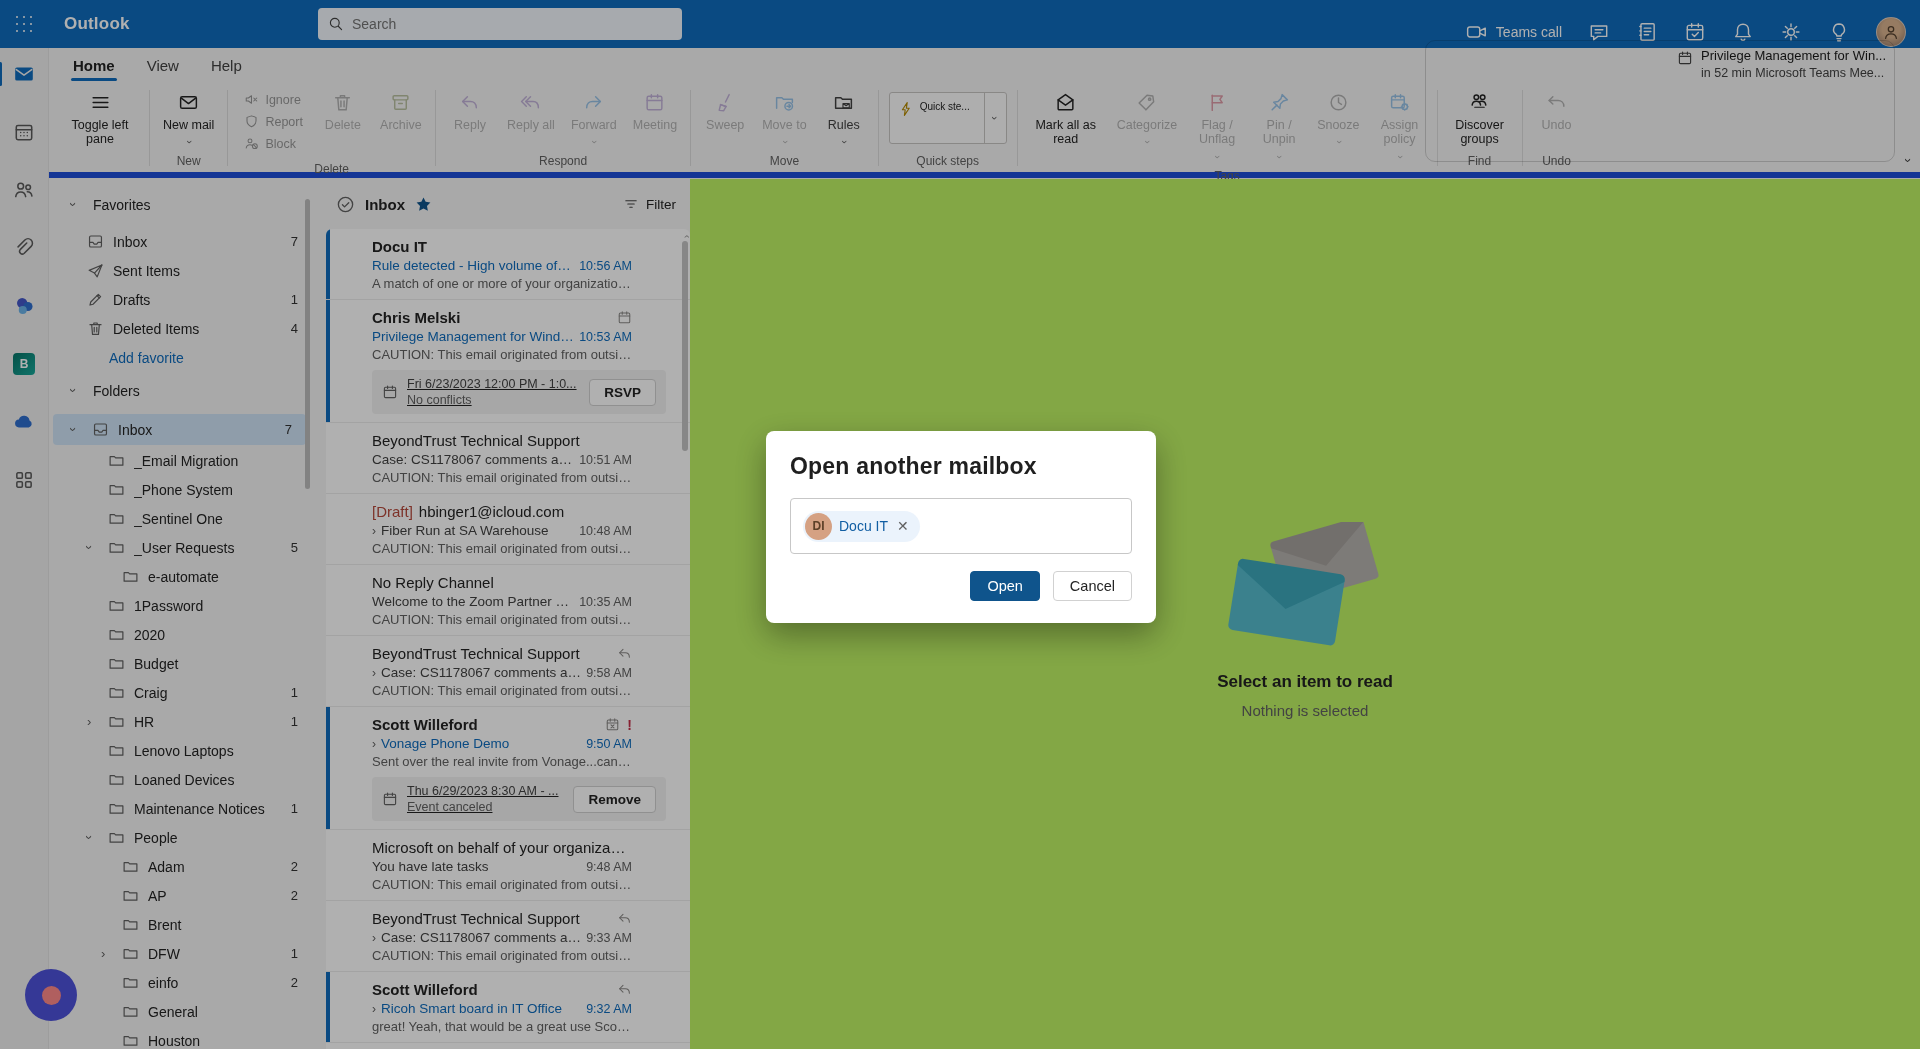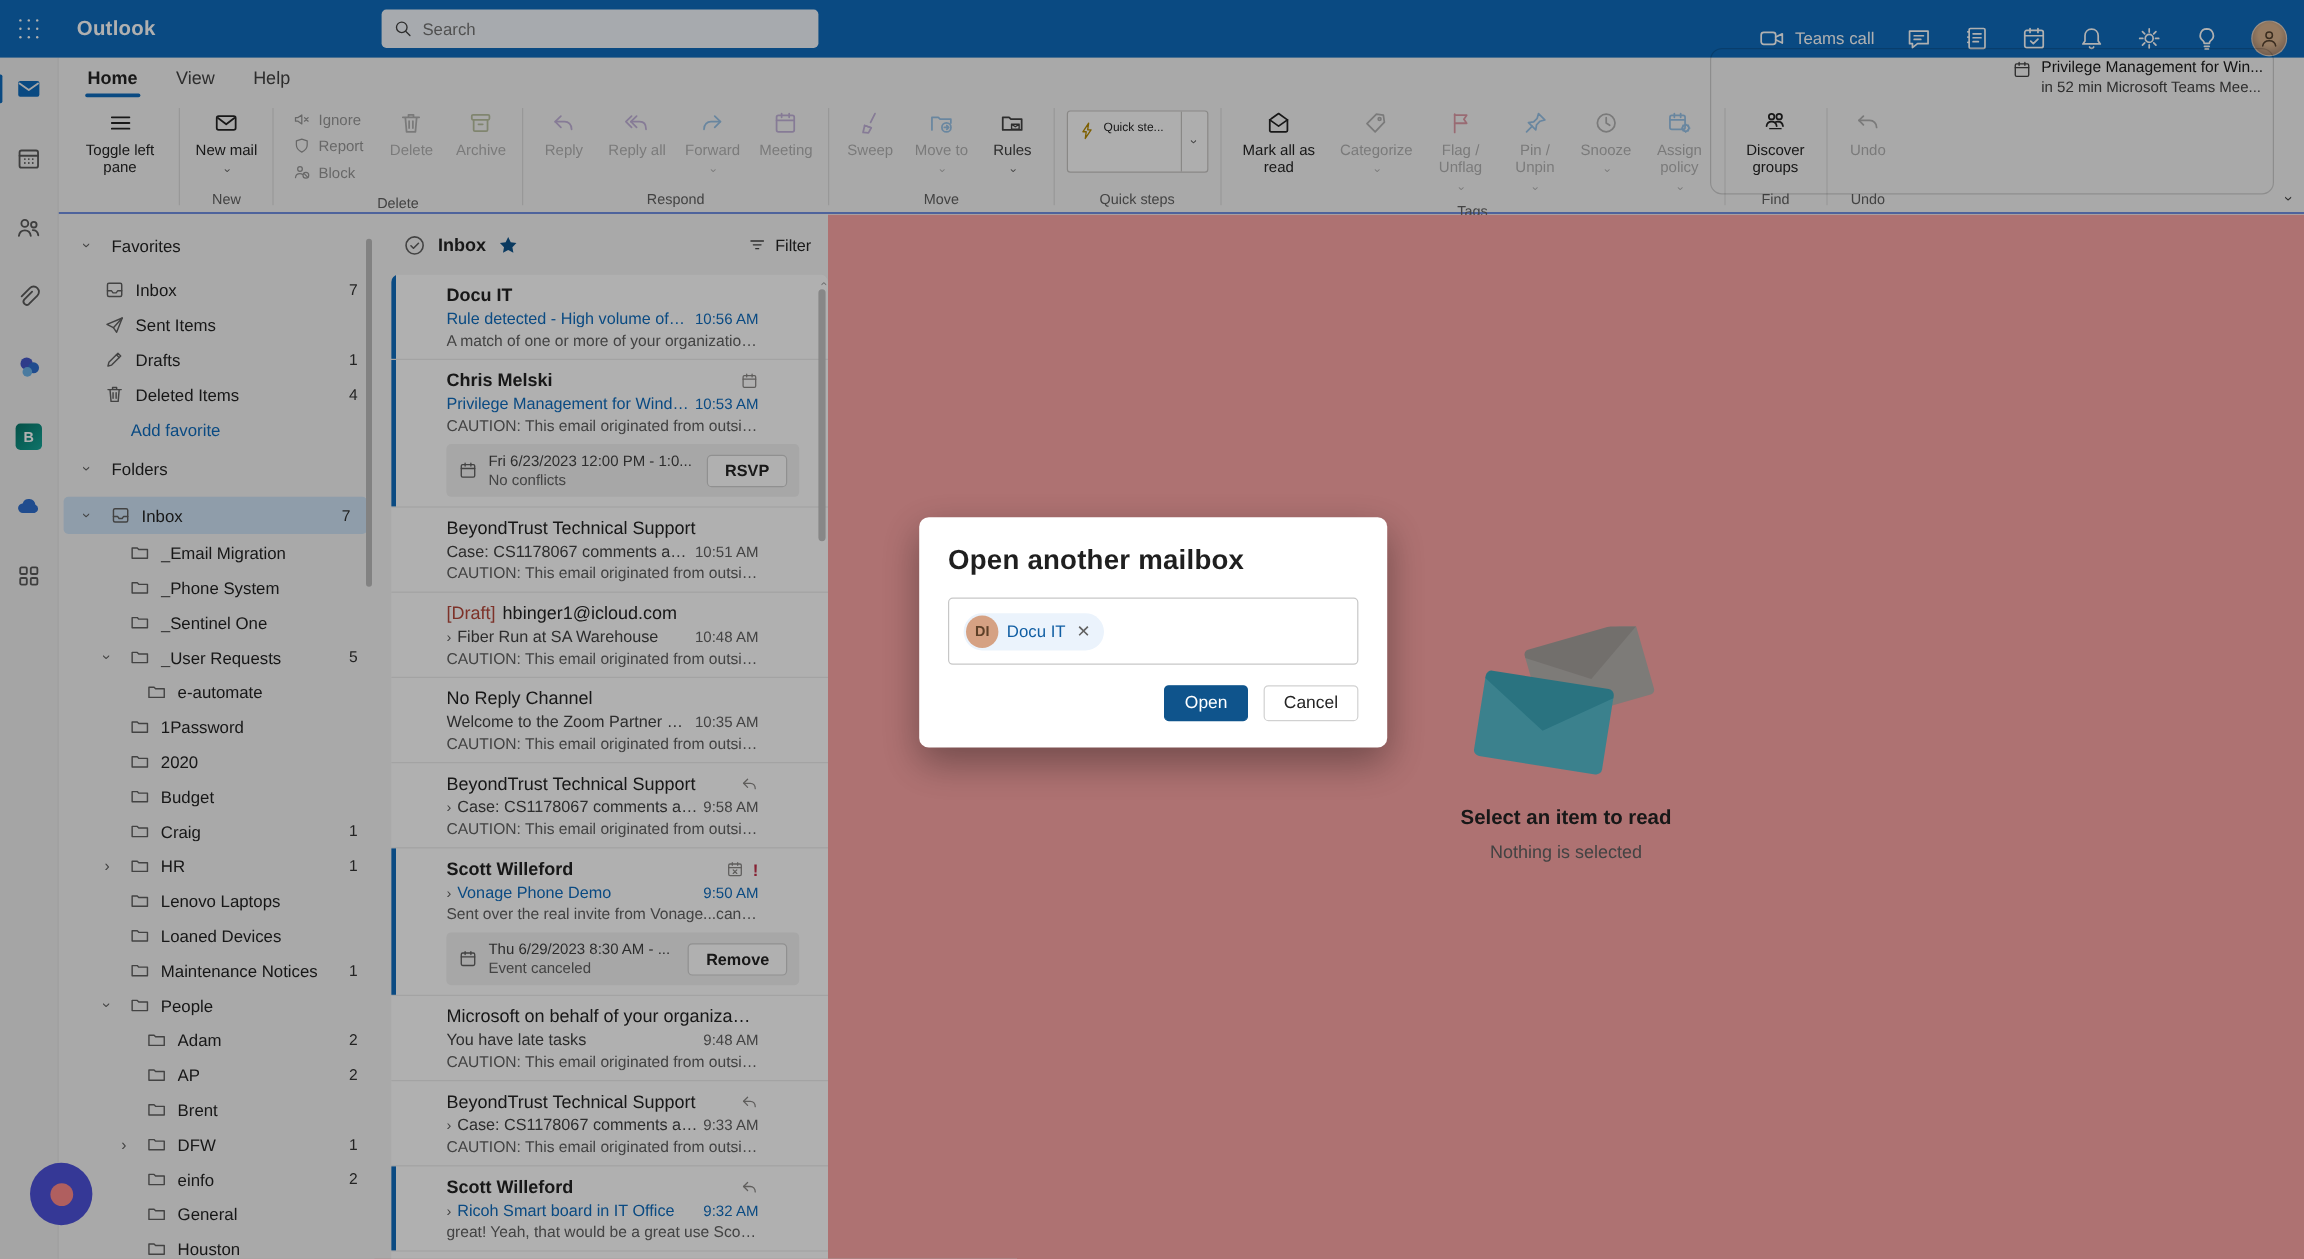--- a/index.html
+++ b/index.html
@@ -23,21 +23,21 @@
   
   .rail{position:absolute;left:0;top:48px;bottom:0;width:49px;background:#f0f0f0;border-right:1px solid #e4e4e4;display:flex;flex-direction:column;align-items:center;padding-top:10px;gap:26px;}
   .rail-item{width:32px;height:32px;display:flex;align-items:center;justify-content:center;color:#5b5b5b;position:relative;cursor:pointer;}
   .rail-item.active{color:#0f6cbd;}
   .rail-item.active::before{content:"";position:absolute;left:-9px;top:4px;bottom:4px;width:3px;border-radius:2px;background:#0f6cbd;}
   .orb1{fill:#4458c9;}.orb2{fill:#2f6fce;}.orb3{fill:#6cb3e8;}
   .bkg{width:22px;height:22px;border-radius:4px;background:linear-gradient(135deg,#077568,#17a89a);position:relative;}
   .bkg::after{content:"B";position:absolute;inset:0;display:flex;align-items:center;justify-content:center;color:#fff;font-size:12px;font-weight:700;}
 
   
-  .ribbon{position:absolute;left:49px;top:48px;right:0;height:130px;background:#f5f5f5;border-bottom:1px solid #1d4ed8;}
+  .ribbon{position:absolute;left:49px;top:48px;right:0;height:130px;background:#f5f5f5;border-bottom:6px solid #1d4ed8;}
   .tabs{display:flex;align-items:center;height:34px;padding-left:10px;gap:4px;}
   .tab{position:relative;padding:6px 14px;font-size:15px;color:#424242;cursor:pointer;border-radius:4px;}
   .tab.active{font-weight:700;color:#242424;}
   .tab.active::after{content:"";position:absolute;left:12px;right:12px;bottom:-1px;height:3px;border-radius:2px;background:#0f6cbd;}
   .rib-body{position:absolute;top:34px;left:4px;right:40px;bottom:0;display:flex;align-items:stretch;}
   .rgroup{display:flex;flex-direction:column;padding:2px 4px 0;}
   .rg-btns{flex:1;display:flex;align-items:flex-start;gap:2px;}
   .rg-label{text-align:center;font-size:12px;color:#616161;padding:3px 2px 4px;}
   .rdiv{width:1px;background:#dcdcdc;margin:8px 2px 6px;}
   .rbtn{display:flex;flex-direction:column;align-items:center;gap:5px;background:none;border:none;font-family:inherit;font-size:12.5px;color:#242424;padding:8px 7px 4px;border-radius:4px;cursor:pointer;min-width:56px;line-height:1.15;}
@@ -99,29 +99,29 @@
   .e-imp::before{content:"";}
   .e-mid{display:flex;align-items:baseline;gap:5px;margin-top:3px;}
   .e-chev{color:#616161;font-size:12px;flex:none;}
   .e-subject{font-size:13.5px;color:#424242;white-space:nowrap;overflow:hidden;text-overflow:ellipsis;flex:1;}
   .email.unread .e-subject{color:#0f6cbd;}
   .e-time{font-size:12.5px;color:#616161;flex:none;}
   .email.unread .e-time{color:#0f6cbd;}
   .e-preview{font-size:13px;color:#616161;margin-top:3px;white-space:nowrap;overflow:hidden;text-overflow:ellipsis;}
   .e-meeting{margin-top:8px;margin-right:-34px;background:#f2f2f2;border-radius:4px;padding:7px 10px;display:flex;align-items:center;gap:9px;}
   .e-meeting .ic{width:16px;height:16px;color:#616161;}
-  .m-txt{flex:1;min-width:0;}
+  .m-txt{flex:1;min-width:0;text-decoration:underline;}
   .m-when{font-size:12.5px;color:#424242;white-space:nowrap;overflow:hidden;text-overflow:ellipsis;}
   .m-status{font-size:12.5px;color:#616161;margin-top:2px;}
   .m-btn{background:#fff;border:1px solid #d1d1d1;border-radius:4px;font-family:inherit;font-size:13.5px;font-weight:600;color:#242424;padding:5px 14px;cursor:pointer;flex:none;}
   .ml-scroll{position:absolute;right:2px;top:62px;width:6px;height:210px;background:#c4c4c4;border-radius:3px;}
   .ml-up{position:absolute;right:2px;top:52px;color:#9a9a9a;font-size:10px;transform:rotate(-90deg);}
 
   
-  .reading{position:absolute;left:690px;top:179px;right:0;bottom:0;background:#fca5a5;display:flex;flex-direction:column;align-items:center;justify-content:center;}
+  .reading{position:absolute;left:690px;top:179px;right:0;bottom:0;background:#bef264;display:flex;flex-direction:column;align-items:center;justify-content:center;}
   .empty{display:flex;flex-direction:column;align-items:center;transform:translateY(6px);}
   .empty-title{font-size:17px;font-weight:700;color:#242424;margin-top:22px;}
   .empty-sub{font-size:15px;color:#616161;margin-top:10px;}
 
   
   .bubble{position:absolute;left:25px;top:969px;width:52px;height:52px;border-radius:50%;background:#4e52d9;display:flex;align-items:center;justify-content:center;cursor:pointer;z-index:10;}
   .bubble i{width:19px;height:19px;border-radius:50%;background:#ff8a8a;}
 
   
   .overlay{position:fixed;inset:0;background:rgba(0,0,0,.31);z-index:50;}

